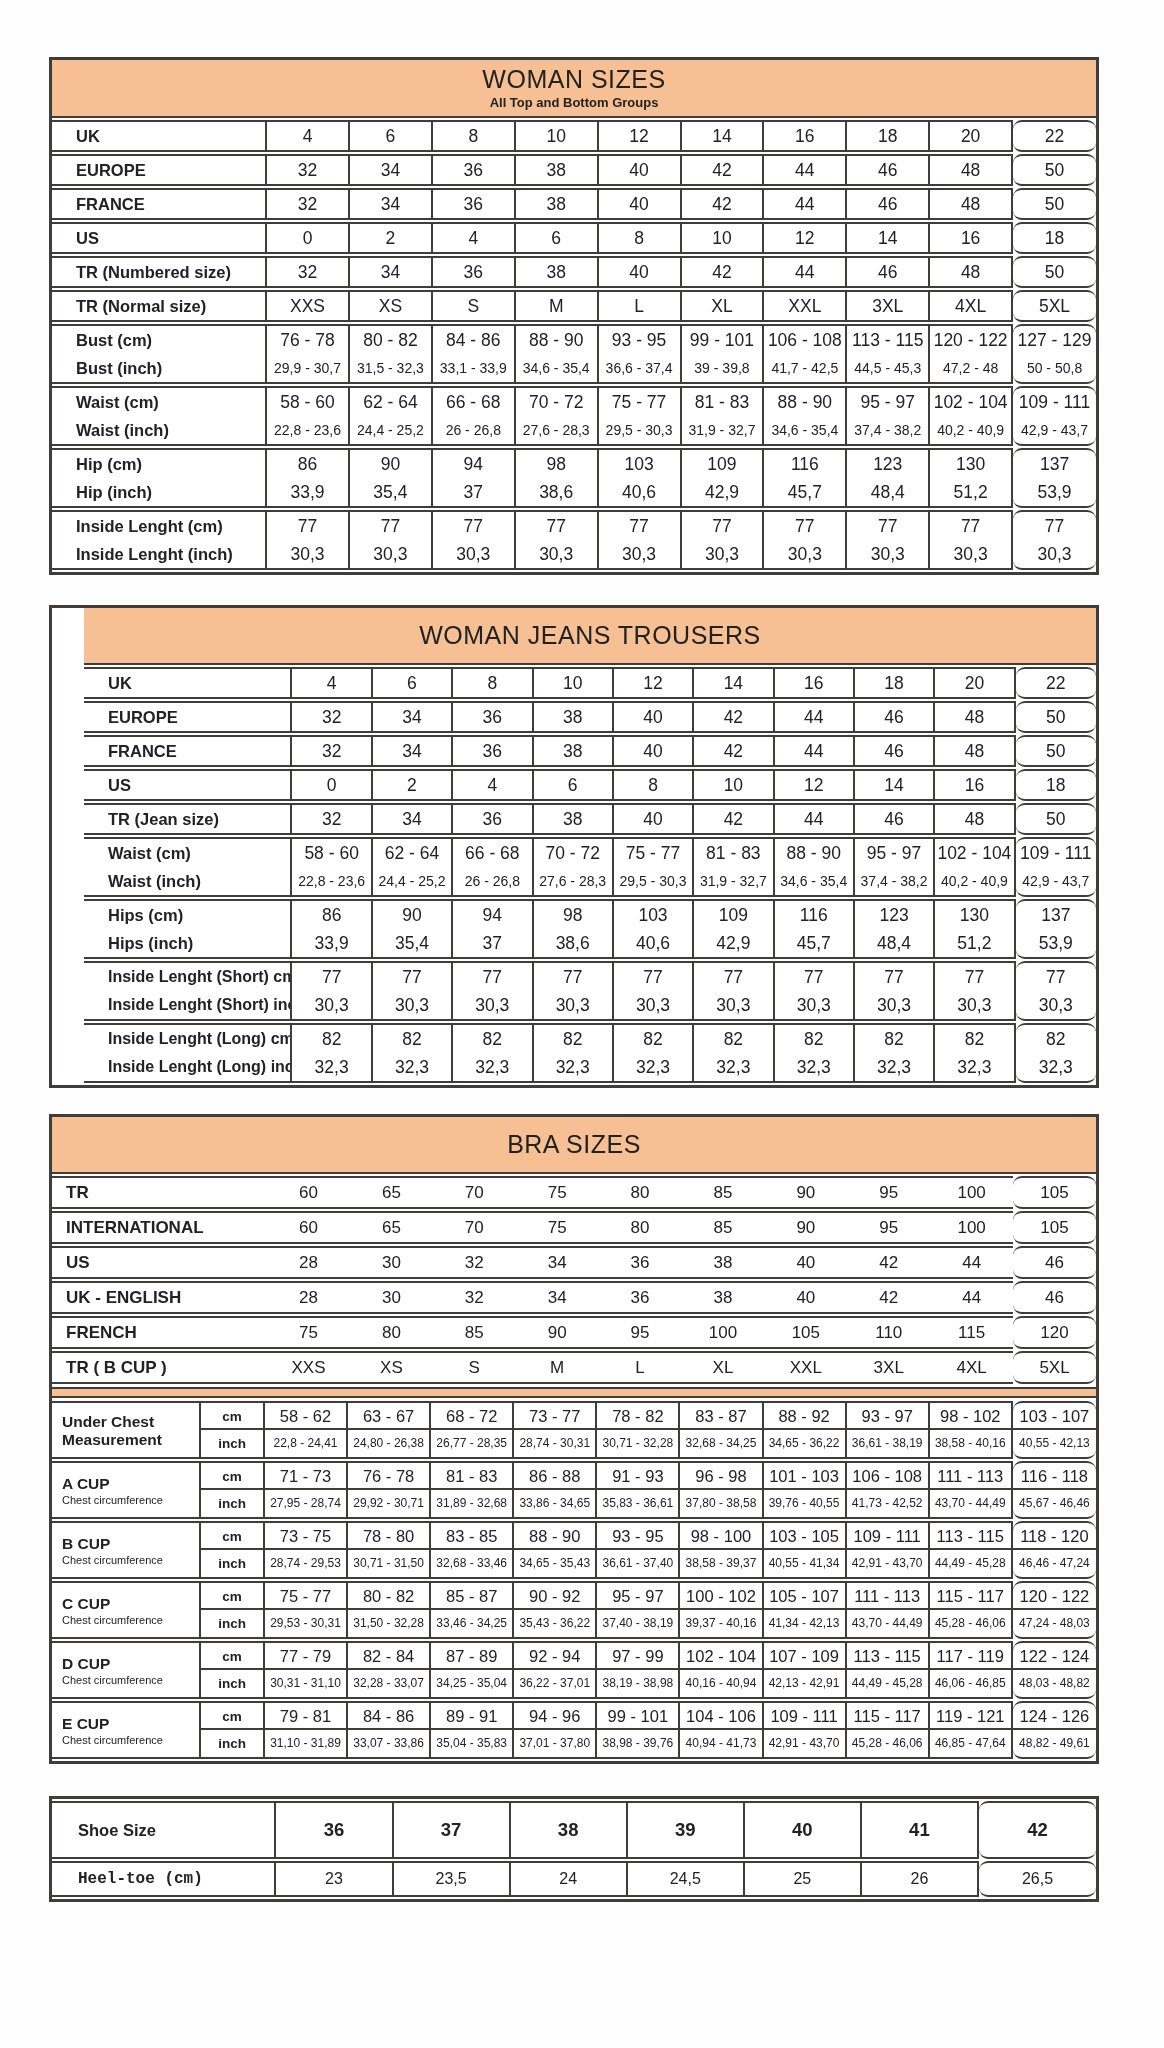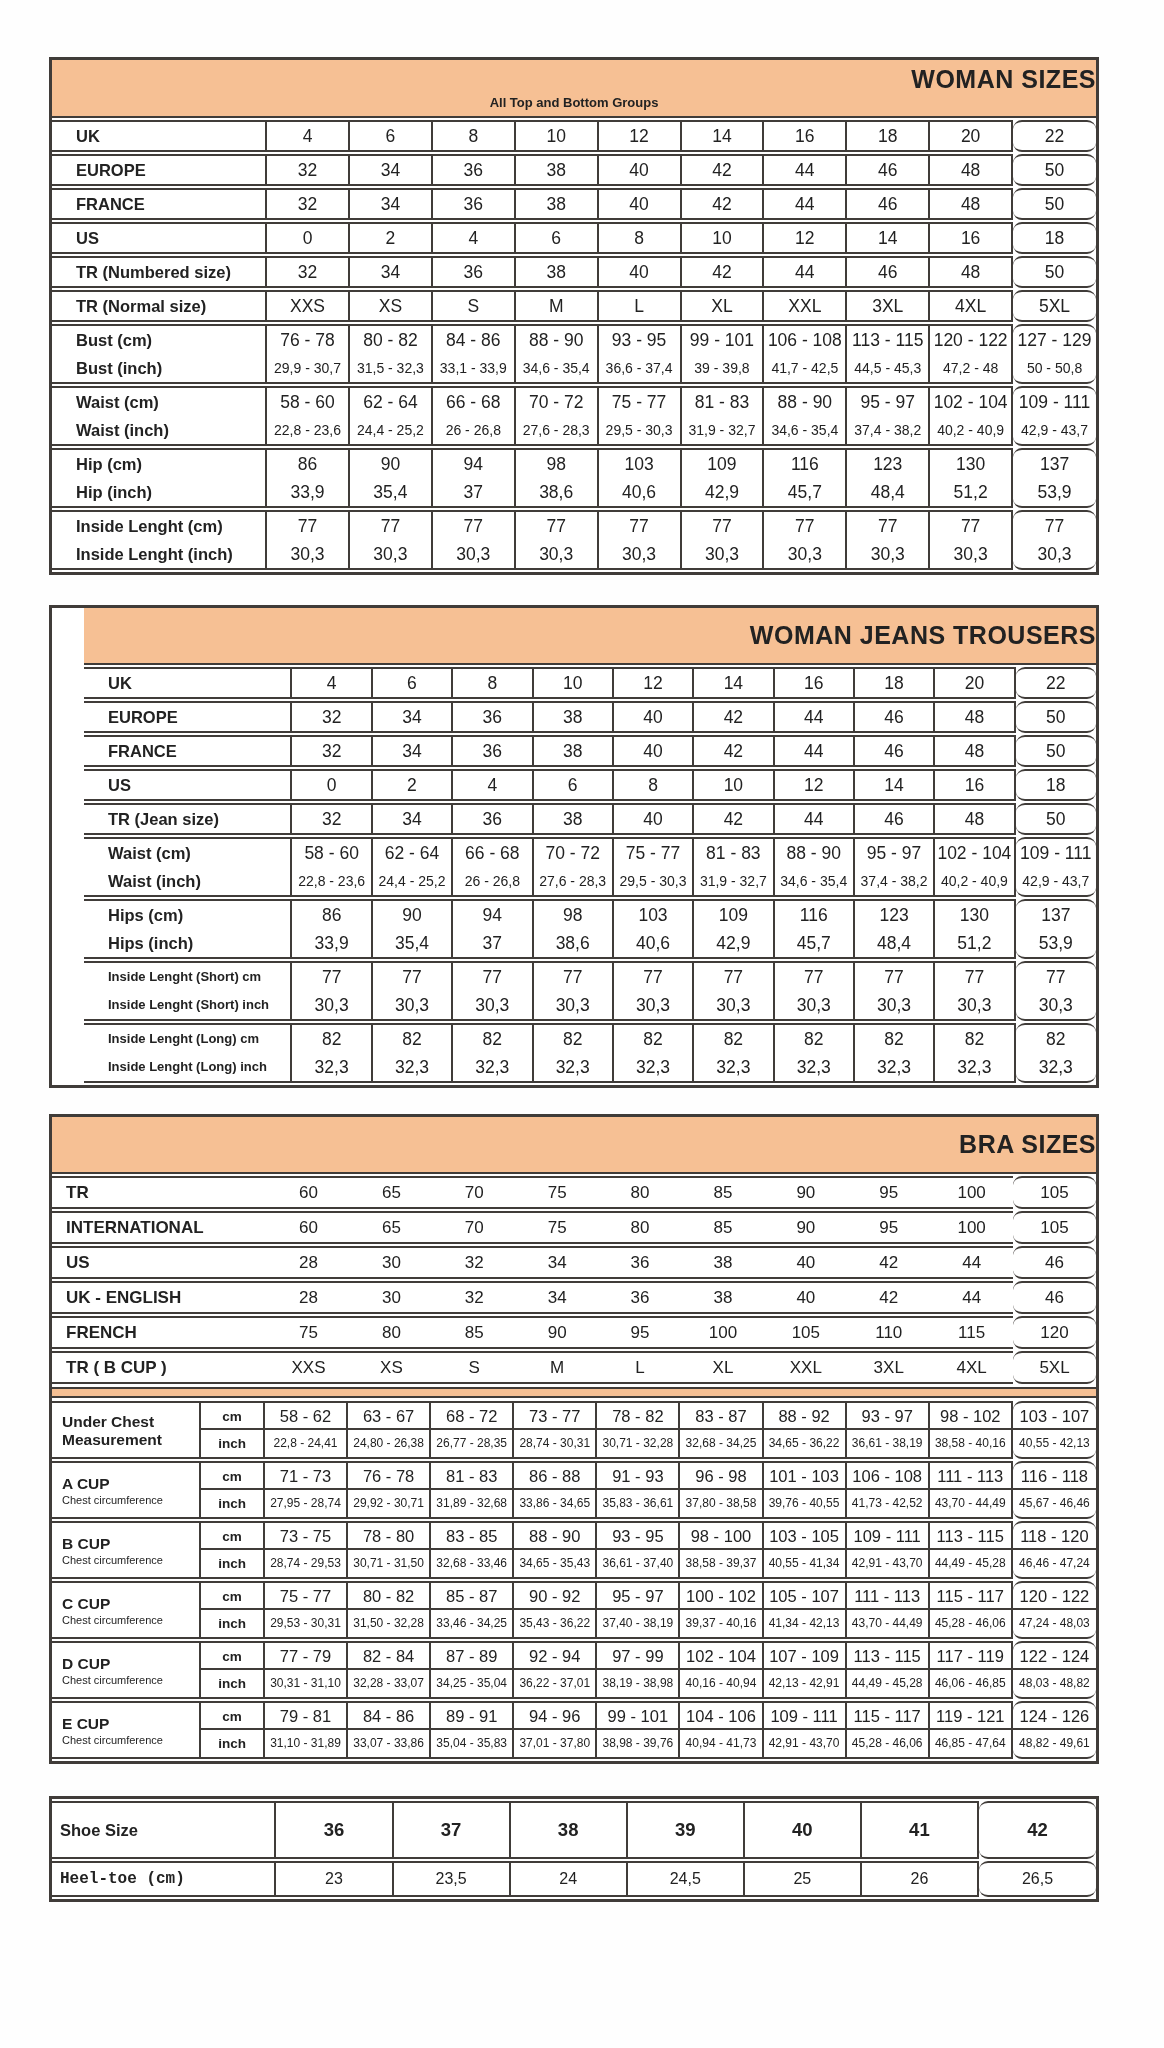--- a/index.html
+++ b/index.html
@@ -12,33 +12,33 @@
   html,body{width:1164px;background:var(--page);}
   body{height:2048px;overflow:hidden;font-family:"Liberation Sans",sans-serif;color:var(--txt);}
   .sheet{width:1050px;padding-top:0;margin:57px 0 0 49px;}
   section.chart{width:1050px;}
   .frame{border:3px solid var(--bd);background:#fff;}
   .mt1{margin-top:30px;padding-left:32px;}
   .mt2{margin-top:26px;}
   .mt3{margin-top:32px;}
 
   .thead{background:var(--peach);border-bottom:2px solid var(--bd);text-align:center;padding:5px 0 6px;}
-  .thead .t{font-size:25px;font-weight:700;letter-spacing:.5px;text-align:right;}
+  .thead .t{font-size:25px;font-weight:400;letter-spacing:.5px;}
   .thead .s{font-size:13px;font-weight:700;margin-top:1px;}
   .thead.tall1{padding:13px 0;}
 
   table{width:100%;border-collapse:separate;border-spacing:0 2px;table-layout:fixed;}
   td{border-top:2px solid var(--bd);border-bottom:2px solid var(--bd);border-right:2px solid var(--bd);
      padding:0;vertical-align:middle;text-align:center;}
   td:last-child{border-right:none;border-radius:9px;}
   .grid td.lab{width:20.6%;margin-top:24px;}
   .line{height:28px;line-height:28px;font-size:17.5px;white-space:nowrap;overflow:hidden;}
   .line.small{font-size:14px;}
   .lab-line{text-align:left;padding-left:24px;font-weight:700;font-size:16.5px;}
-  .lab-line.sm{font-size:13px;}
+  .lab-line.sm{font-size:16px;}
 
   
   .bands td{border-right:none;}
   .bands td.lab{width:20.6%;}
   .bands .line{height:29px;line-height:29px;font-size:17px;}
   .bands .lab-line{padding-left:14px;font-size:17px;}
 
   .strip{height:11px;background:var(--peach);border-top:2px solid var(--bd);border-bottom:2px solid var(--bd);margin:1px 0;}
 
   
@@ -50,21 +50,21 @@
   .half.u{font-weight:700;font-size:13.5px;}
   .ct{font-weight:700;font-size:15.5px;line-height:18px;text-align:left;padding:2px 6px 0 10px;}
   .cs{font-size:11px;text-align:left;padding:1px 0 2px 10px;}
 
   
   .shoes td.lab{width:21.5%;}
   .shoes .line.tallL{height:54px;line-height:54px;}
   .shoes .line.tall{height:54px;line-height:54px;font-weight:700;font-size:18.5px;}
   .shoes .line.heelL{height:32px;line-height:32px;font-size:16px;font-family:Liberation Mono, monospace;}
   .shoes .line.heel{height:32px;line-height:32px;font-size:16px;}
-  .shoes .lab-line{padding-left:8px;}
+  .shoes .lab-line{padding-left:26px;}
 </style>
 </head>
 <body>
 
 <div class="sheet">
 
   <section class="chart frame">
     <div class="thead">
       <div class="t">WOMAN SIZES</div>
       <div class="s">All Top and Bottom Groups</div>

